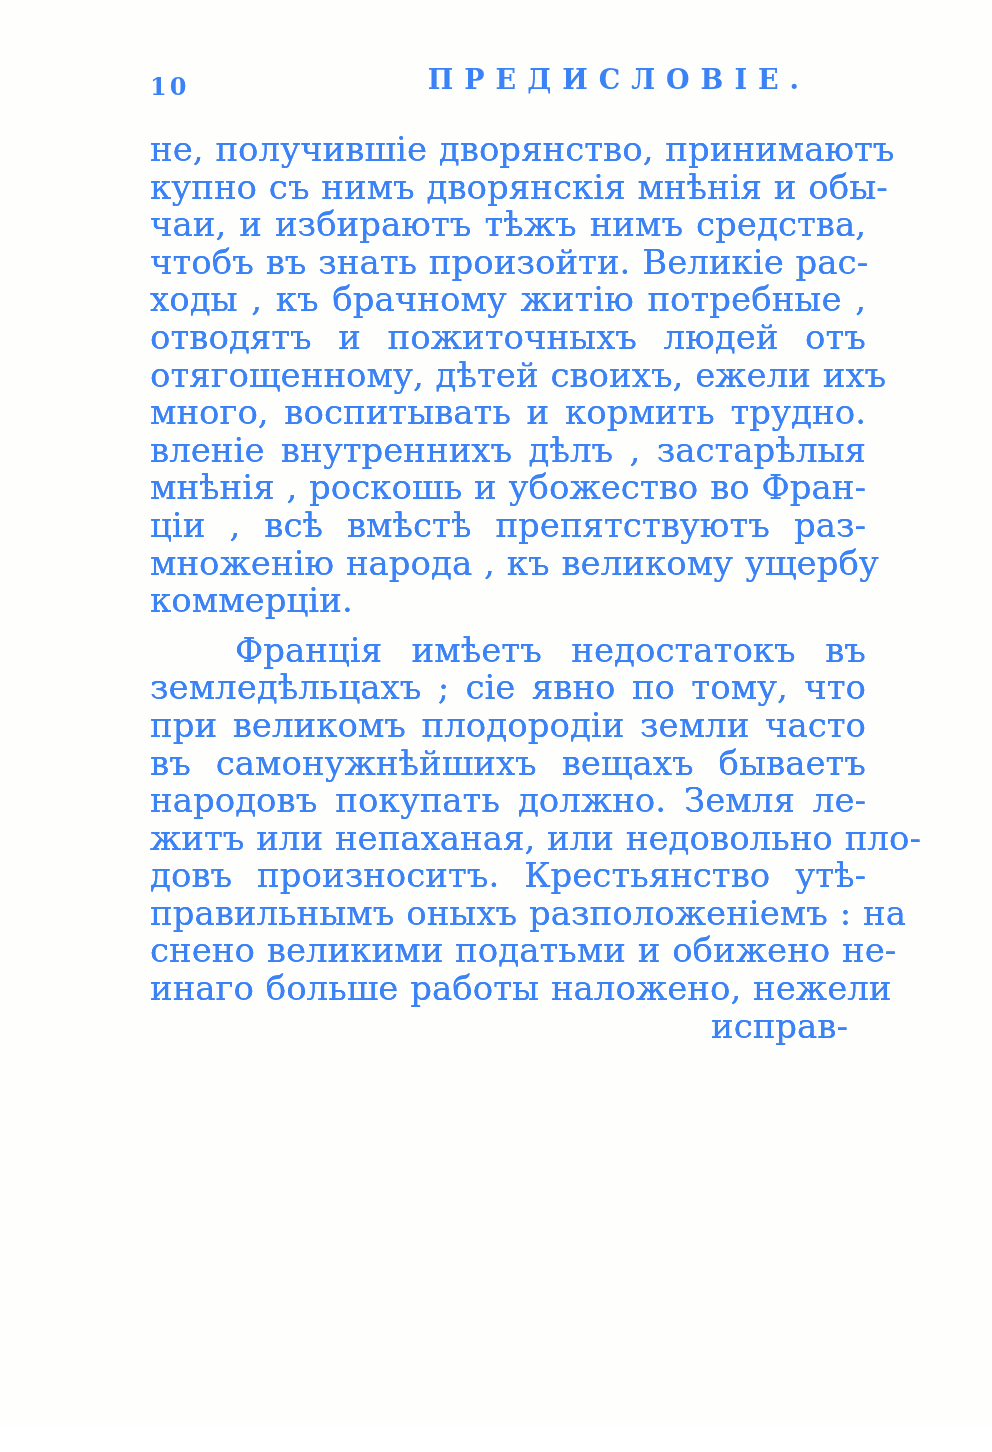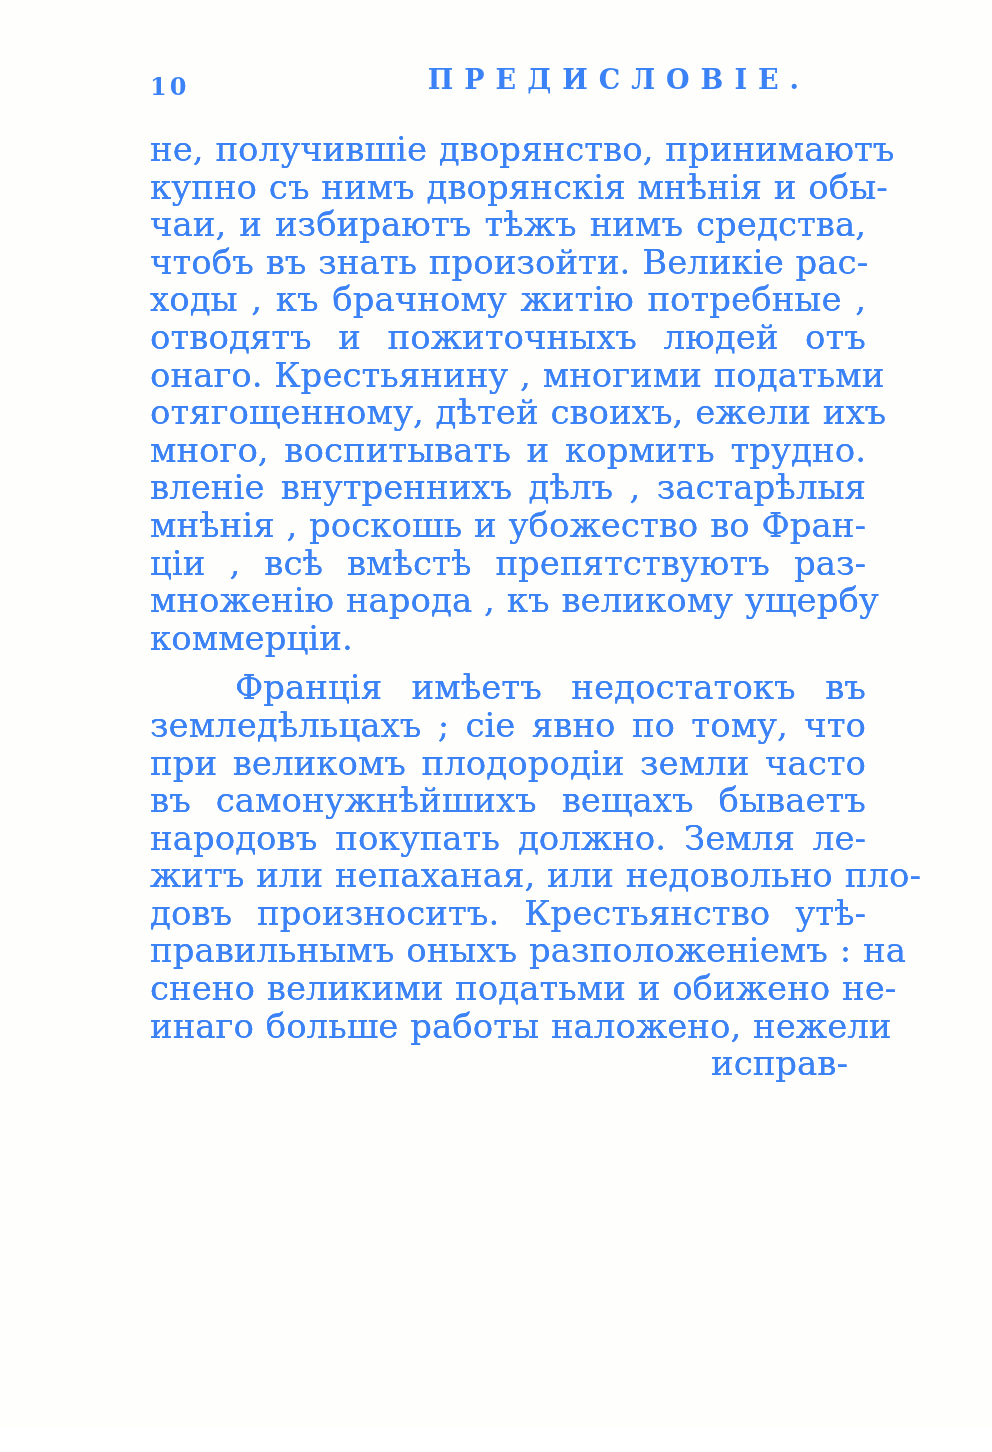--- a/index.html
+++ b/index.html
@@ -76,21 +76,20 @@
 
   <div class="running-header">ПРЕДИСЛОВІЕ.</div>
 
   <div class="text-block">
     <div class="line">не, получившіе дворянство, принимаютъ</div>
     <div class="line">купно съ нимъ дворянскія мнѣнія и обы-</div>
     <div class="line">чаи, и избираютъ тѣжъ нимъ средства,</div>
     <div class="line">чтобъ въ знать произойти. Великіе рас-</div>
     <div class="line">ходы , къ брачному житію потребные ,</div>
     <div class="line">отводятъ и пожиточныхъ людей отъ</div>
-    <div class="line">онаго. Крестьянину , многими податьми</div>
     <div class="line">отягощенному, дѣтей своихъ, ежели ихъ</div>
     <div class="line">много, воспитывать и кормить трудно.</div>
     <div class="line">вленіе внутреннихъ дѣлъ , застарѣлыя</div>
     <div class="line">мнѣнія , роскошь и убожество во Фран-</div>
     <div class="line">ціи , всѣ вмѣстѣ препятствуютъ раз-</div>
     <div class="line">множенію народа , къ великому ущербу</div>
     <div class="line left">коммерціи.</div>
     <div class="line indent">Франція имѣетъ недостатокъ въ</div>
     <div class="line">земледѣльцахъ ; сіе явно по тому, что</div>
     <div class="line">при великомъ плодородіи земли часто</div>

